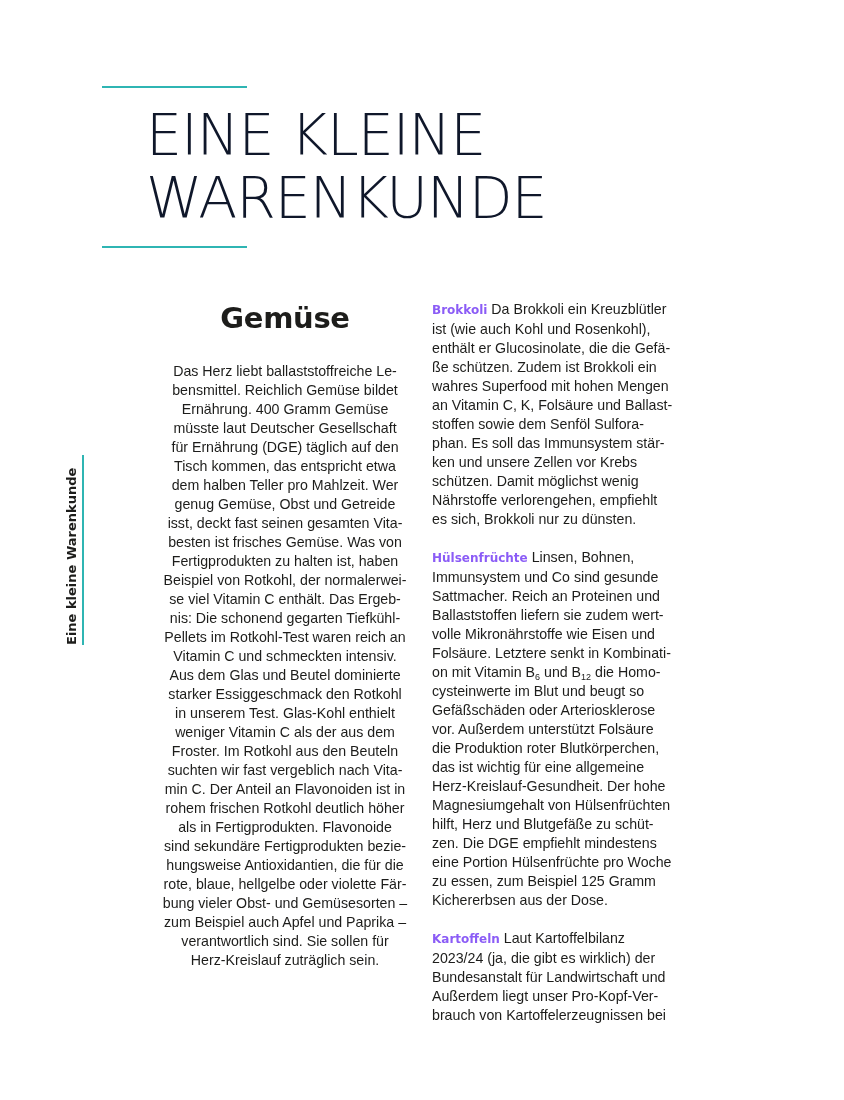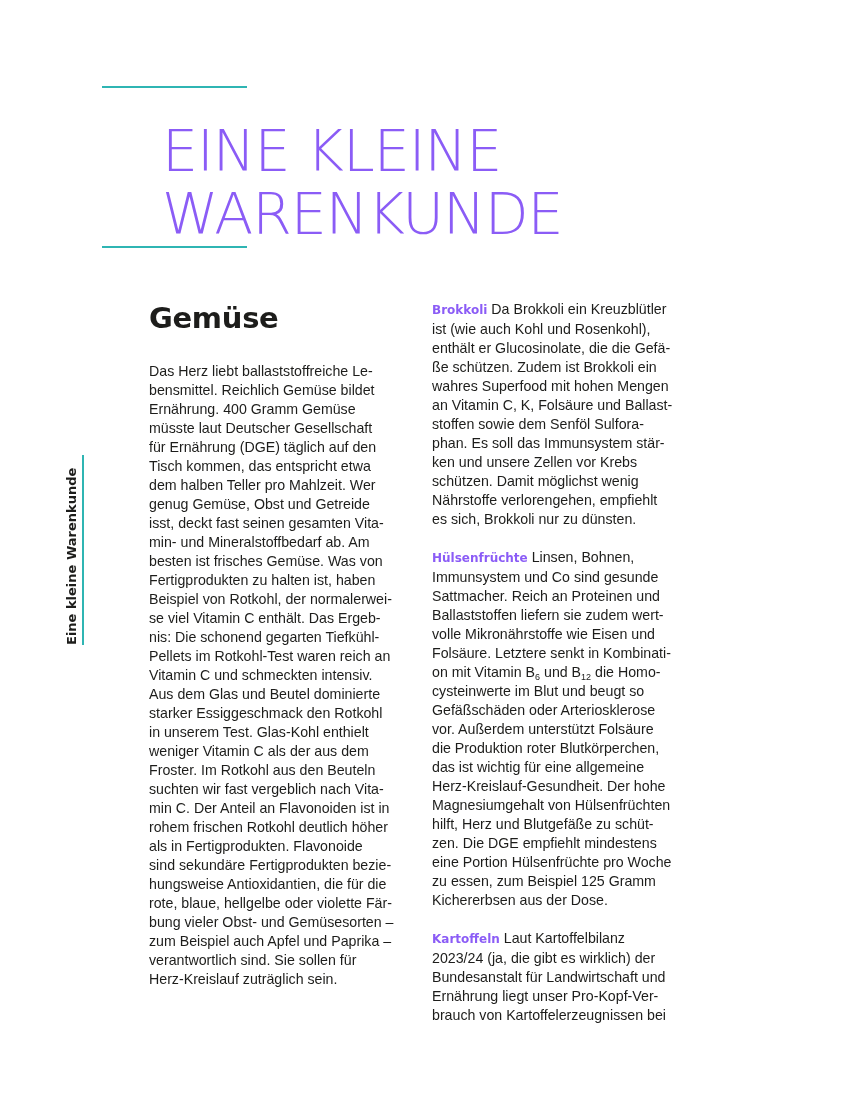--- a/index.html
+++ b/index.html
@@ -22,27 +22,27 @@
       height: 2px;
       background: #2fb5b3;
     }
     .rule.top { top: 86px; }
     .rule.bottom { top: 246px; }
 
     .title {
       position: absolute;
       left: 146px;
       top: 104px;
-      margin: 16px;
+      margin: 0;
       font-family: "DejaVu Sans", sans-serif;
       font-weight: 200;
       font-size: 57px;
       line-height: 63px;
       letter-spacing: -1px;
-      color: #8b5cf6;
+      color: #0f172a;
       text-transform: uppercase;
       -webkit-text-stroke: 0px;
     }
     .title span { display: block; }
 
     .side-label {
       position: absolute;
       left: 62px;
       top: 455px;
       width: 24px;
@@ -76,20 +76,21 @@
     .col {
       position: absolute;
       font-size: 14.2px;
       line-height: 19px;
       color: #1d1d1b;
     }
     .col-left {
       left: 149px;
       top: 296px;
       width: 272px;
+      text-align: center;
     }
     .col-right {
       left: 432px;
       top: 300px;
       width: 275px;
     }
     .section-heading {
       margin: 0 0 22px 0;
       font-family: "DejaVu Sans", sans-serif;
       font-weight: bold;
@@ -139,21 +140,20 @@
   <div class="para" id="left-lines">
       <span class="line">Das Herz liebt ballaststoffreiche Le-</span>
       <span class="line">bensmittel. Reichlich Gemüse bildet</span>
       <span class="line">Ernährung. 400 Gramm Gemüse</span>
       <span class="line">müsste laut Deutscher Gesellschaft</span>
       <span class="line">für Ernährung (DGE) täglich auf den</span>
       <span class="line">Tisch kommen, das entspricht etwa</span>
       <span class="line">dem halben Teller pro Mahlzeit. Wer</span>
       <span class="line">genug Gemüse, Obst und Getreide</span>
       <span class="line">isst, deckt fast seinen gesamten Vita-</span>
-      <span class="line">min- und Mineralstoffbedarf ab. Am</span>
       <span class="line">besten ist frisches Gemüse. Was von</span>
       <span class="line">Fertigprodukten zu halten ist, haben</span>
       <span class="line">Beispiel von Rotkohl, der normalerwei-</span>
       <span class="line">se viel Vitamin C enthält. Das Ergeb-</span>
       <span class="line">nis: Die schonend gegarten Tiefkühl-</span>
       <span class="line">Pellets im Rotkohl-Test waren reich an</span>
       <span class="line">Vitamin C und schmeckten intensiv.</span>
       <span class="line">Aus dem Glas und Beutel dominierte</span>
       <span class="line">starker Essiggeschmack den Rotkohl</span>
       <span class="line">in unserem Test. Glas-Kohl enthielt</span>
@@ -181,15 +181,15 @@
 
   <div class="para">
     <span class="line"><span class="lead">Hülsenfrüchte</span><span> Linsen, Bohnen,</span></span>
     <span id="huelsen-before"><span class="line">Immunsystem und Co sind gesunde</span><span class="line">Sattmacher. Reich an Proteinen und</span><span class="line">Ballaststoffen liefern sie zudem wert-</span><span class="line">volle Mikronährstoffe wie Eisen und</span><span class="line">Folsäure. Letztere senkt in Kombinati-</span></span>
     <span class="line"><span>on mit Vitamin B</span><sub>6</sub><span> und B</span><sub>12</sub><span> die Homo-</span></span>
     <span id="huelsen-after"><span class="line">cysteinwerte im Blut und beugt so</span><span class="line">Gefäßschäden oder Arteriosklerose</span><span class="line">vor. Außerdem unterstützt Folsäure</span><span class="line">die Produktion roter Blutkörperchen,</span><span class="line">das ist wichtig für eine allgemeine</span><span class="line">Herz-Kreislauf-Gesundheit. Der hohe</span><span class="line">Magnesiumgehalt von Hülsenfrüchten</span><span class="line">hilft, Herz und Blutgefäße zu schüt-</span><span class="line">zen. Die DGE empfiehlt mindestens</span><span class="line">eine Portion Hülsenfrüchte pro Woche</span><span class="line">zu essen, zum Beispiel 125 Gramm</span><span class="line">Kichererbsen aus der Dose.</span></span>
   </div>
 
   <div class="para">
     <span class="line"><span class="lead">Kartoffeln</span><span> Laut Kartoffelbilanz</span></span>
-    <span id="kartoffeln-lines"><span class="line">2023/24 (ja, die gibt es wirklich) der</span><span class="line">Bundesanstalt für Landwirtschaft und</span><span class="line">Ernährung liegt unser Pro-Kopf-Ver-</span><span class="line">brauch von Kartoffelerzeugnissen bei</span></span>
+    <span id="kartoffeln-lines"><span class="line">2023/24 (ja, die gibt es wirklich) der</span><span class="line">Bundesanstalt für Landwirtschaft und</span><span class="line">Außerdem liegt unser Pro-Kopf-Ver-</span><span class="line">brauch von Kartoffelerzeugnissen bei</span></span>
   </div>
 </div>
 
 </body></html>

